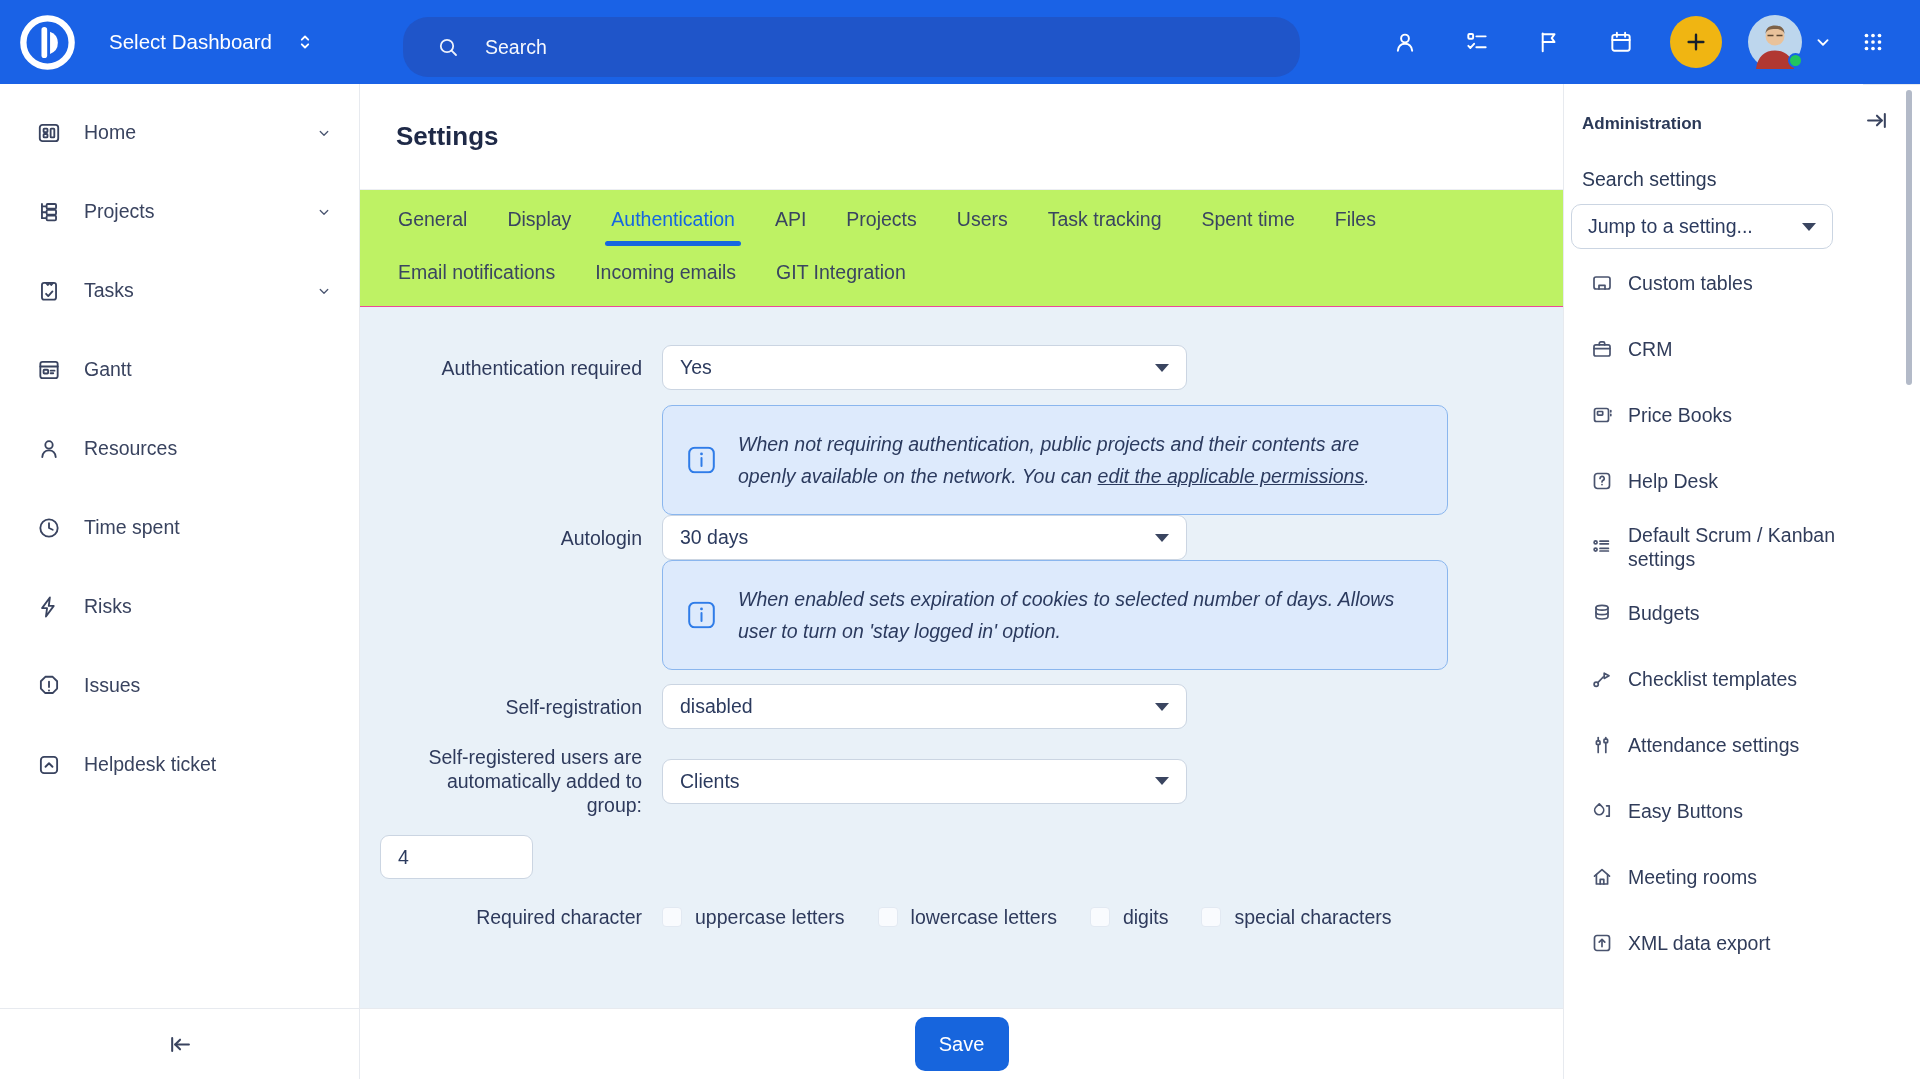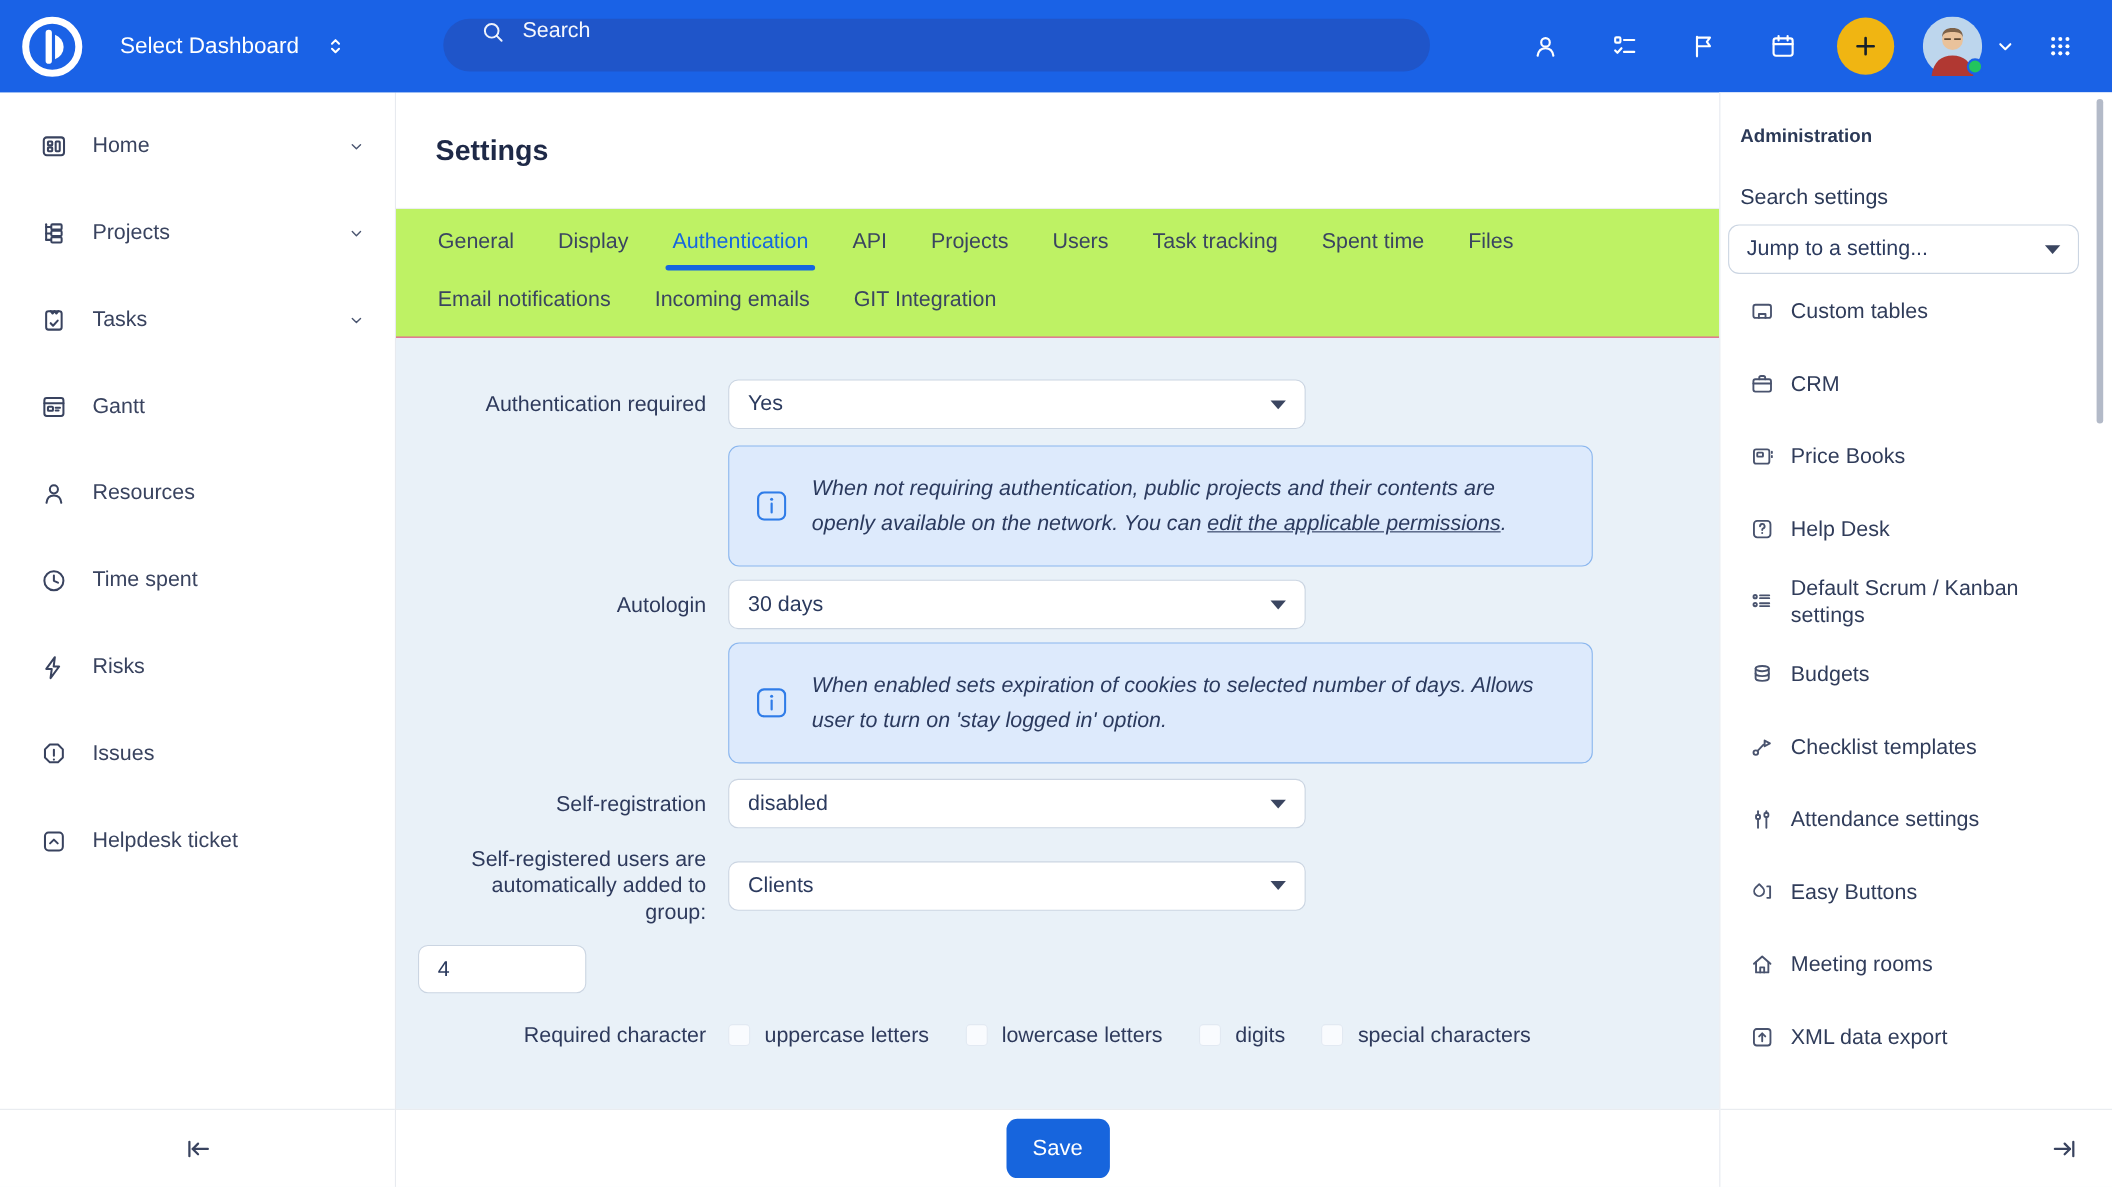--- a/index.html
+++ b/index.html
@@ -5,23 +5,23 @@
   * { margin:0; padding:0; box-sizing:border-box; }
   html,body { width:1920px; height:1079px; overflow:hidden;
     font-family:"Liberation Sans", sans-serif; background:#e9f1f8; }
 
   
   .topbar { height:84px; background:#1a62e6; display:flex; align-items:center; position:relative; }
   .logo { margin-left:17px; width:61px; height:61px; flex-shrink:0; }
   .dash-select { margin-left:31px; display:flex; align-items:center; gap:22px;
     color:#fff; font-size:20.5px; cursor:pointer; }
   .dash-select .updown { width:22px; height:22px; color:#fff; }
-  .searchbar { position:absolute; left:403px; top:17px; width:897px; height:48px;
-    background:#1f55c9; border-radius:25px; display:flex; 
-    padding-left:33px; gap:15px; color:rgba(255,255,255,.96); font-size:19.5px; cursor:text; }
+  .searchbar { position:absolute; left:403px; top:17px; width:897px; height:60px;
+    background:#1f55c9; border-radius:25px; display:flex; align-items:center;
+    padding-left:33px; gap:25px; color:rgba(255,255,255,.96); font-size:19.5px; cursor:text; }
   .searchbar .sicon { width:24px; height:24px; color:rgba(255,255,255,.92); }
   .top-right { margin-left:auto; display:flex; align-items:center; margin-right:34px; }
   .tb-icon { width:26px; height:26px; color:#fff; cursor:pointer; flex-shrink:0; }
   .tb-icon + .tb-icon { margin-left:46px; }
   .plus-btn { width:52px; height:52px; border-radius:50%; background:#f0b512; border:none;
     margin-left:36px; display:flex; align-items:center; justify-content:center; cursor:pointer; }
   .plus-btn svg { width:26px; height:26px; color:#17202b; }
   .avatar-wrap { position:relative; margin-left:26px; width:54px; height:54px; cursor:pointer; }
   .avatar { width:54px; height:54px; border-radius:50%; overflow:hidden; background:#bdd6ed; }
   .status-dot { position:absolute; right:-1px; bottom:1px; width:15px; height:15px;
@@ -74,30 +74,30 @@
     font-style:italic; font-size:19.5px; line-height:32px; }
   .info-box .iicon { position:absolute; left:25px; top:50%; transform:translateY(-50%);
     width:27px; height:27px; color:#2f7ce8; }
   .info-box a { color:#2b3a5e; cursor:pointer; }
   .numin { width:153px; height:44px; border:1px solid #cbd5e2; border-radius:9px; background:#fff;
     padding:0 17px; font-size:19.5px; color:#2b3a5e; font-family:inherit; outline:none; }
   .cb-row { display:flex; align-items:center; gap:33px; }
   .cb-item { display:flex; align-items:center; gap:13px; font-size:19.5px; color:#2e3a5c; cursor:pointer; }
   .cb { width:20px; height:20px; background:#f9fbfe; border:1px solid #e2e9f2; border-radius:4px;
     flex-shrink:0; }
-  .mb16 { margin-bottom:12px; } .mb14 { margin-bottom:14px; } .mb18 { margin-bottom:18px;margin-top:16px; }
+  .mb16 { margin-bottom:0; } .mb14 { margin-bottom:14px; } .mb18 { margin-bottom:18px;margin-top:16px; }
   .mb26 { margin-bottom:26px; }
   .main-foot { height:71px; background:#fff; border-top:1px solid #e7eaef;
     display:flex; align-items:center; justify-content:center; }
   .save-btn { width:94px; height:54px; background:#1765dd; color:#fff; border:none;
     border-radius:10px; font-size:20px; font-family:inherit; cursor:pointer; }
 
   
   .panel { width:357px; background:#fff; border-left:1px solid #e7eaef; flex-shrink:0;
-    display:flex; flex-direction:column; position:relative; }
+    display:flex; flex-direction:row; position:relative; }
   .panel-body { flex:1; overflow:hidden; padding-top:30px; }
   .admin-title { margin-left:18px; font-size:17px; font-weight:700; color:#2b3957; }
   .search-label { margin:34px 0 0 18px; font-size:19.5px; color:#2b3957; }
   .jump-sel { margin:13px 30px 0 7px; height:45px; background:#fff; border:1px solid #cbd5e2;
     border-radius:10px; display:flex; align-items:center; justify-content:space-between;
     padding:0 16px; font-size:19.5px; color:#2b3a5e; cursor:pointer; }
   .admin-list { margin-top:1px; }
   .admin-item { height:66px; display:flex; align-items:center; gap:14px;
     padding:0 14px 0 26px; color:#303c5a; font-size:19.5px; line-height:24px; cursor:pointer; }
   .admin-item .icon { width:24px; height:24px; color:#49536e; flex-shrink:0; }

